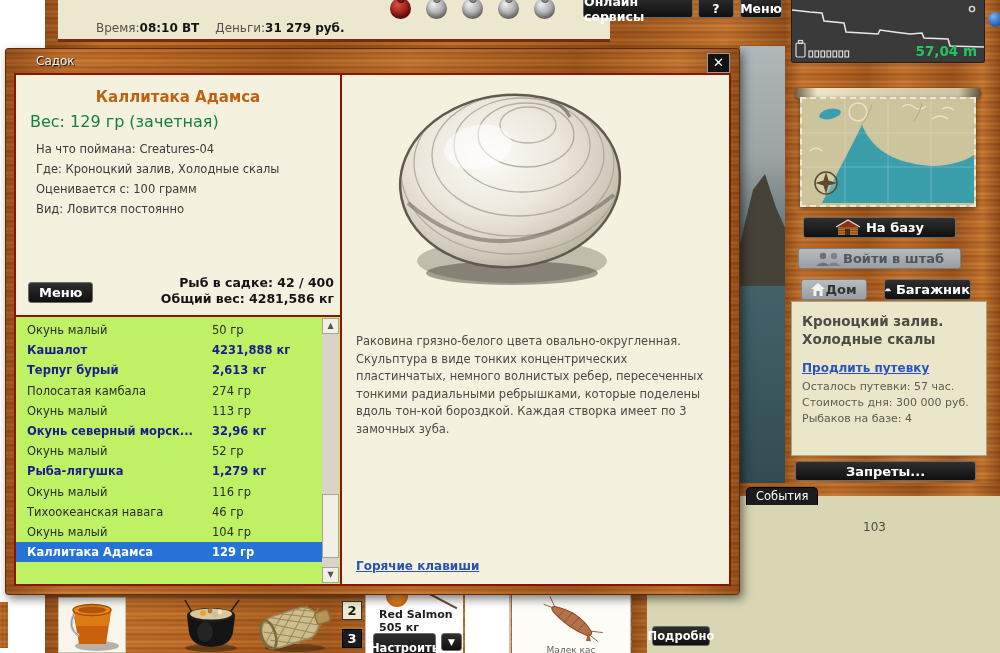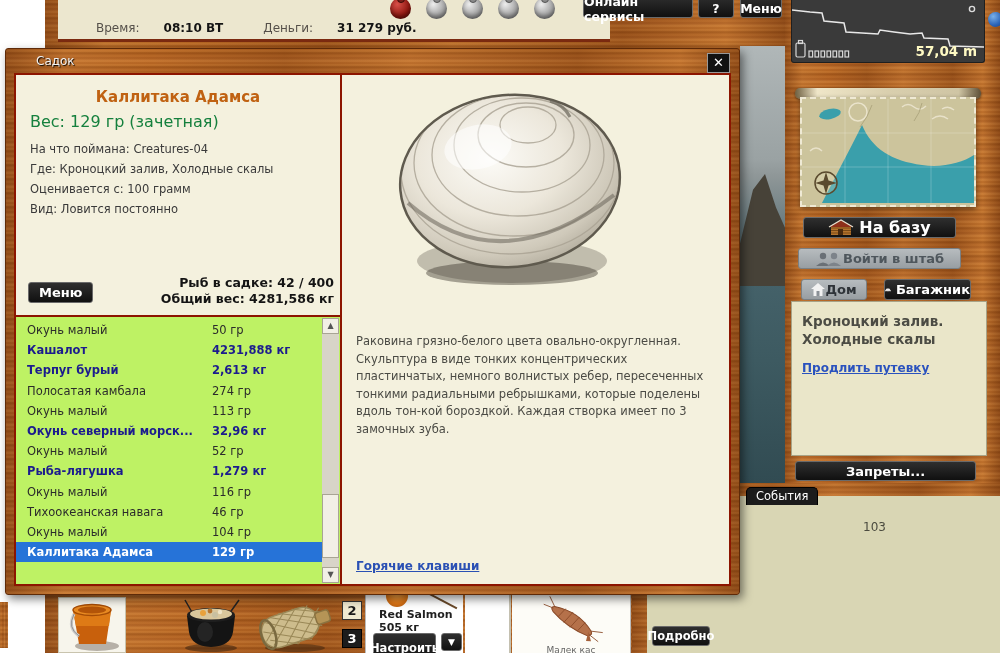--- a/index.html
+++ b/index.html
@@ -15,21 +15,21 @@
     repeating-linear-gradient(180deg,#b0601f 0px,#c4752f 2px,#9e5318 4px,#ba6a28 7px,#a85a1e 9px,#c97a34 12px,#b0601f 14px);}
 
   .dbtn{background:linear-gradient(#2f2f2f,#101010);border:1px solid #6a6a6a;border-radius:3px;
         color:#fff;font-weight:bold;display:flex;align-items:center;justify-content:center;gap:5px;cursor:pointer}
   .gbtn{background:linear-gradient(#b7bcbf,#989ea2);border:1px solid #7a8084;border-radius:3px;
         color:#4e565c;font-weight:bold;display:flex;align-items:center;justify-content:center;cursor:pointer}
 
   
   .underlay{position:absolute;left:45px;top:0;width:740px;height:653px}
   .topbar{position:absolute;left:13px;top:0;width:552px;height:42px;background:#ece7cf;border-bottom:3px solid #7b2a10}
-  .tm-row{position:absolute;left:38px;top:21px;display:flex;gap:24px;font-size:12px;color:#55504a;white-space:nowrap}
+  .tm-row{position:absolute;left:38px;top:21px;display:flex;gap:0;font-size:12px;color:#55504a;white-space:nowrap}
   .tm-row b{color:#141414;margin-right:16px}
   .bells{position:absolute;left:332px;top:-2px;display:flex;gap:15px}
   .bell{width:21px;height:21px;border-radius:50%;position:relative;
         background:radial-gradient(circle at 35% 30%, #ededed, #a8a8a8 55%, #6f6f6f 95%);
         box-shadow:inset 0 -3px 4px rgba(0,0,0,.35)}
   .bell::after{content:"";position:absolute;left:7px;top:-3px;width:6px;height:6px;border-radius:50%;background:#8a8a8a;border:1px solid #555}
   .bell.red{background:radial-gradient(circle at 35% 30%, #d85048, #8e1710 60%, #570c07 95%)}
   .bell.red::after{background:#7a201a;border-color:#3a0a06}
   .top-btn{position:absolute;top:-5px;height:23px;font-size:12.5px;padding-top:4px}
   .btn-online{left:538px;width:110px}
@@ -58,30 +58,30 @@
 
   
   .photo{position:absolute;left:740px;top:46px;width:50px;height:437px;
          background:linear-gradient(180deg,#b0b7b8 0%,#9aa2a3 26%,#8e9697 30%,#45626a 52%,#3d5a61 72%,#314b52 100%)}
   .cliff{position:absolute;left:0;top:128px;width:50px;height:112px;background:#474238;
          clip-path:polygon(0 100%, 0 62%, 26% 14%, 50% 0, 72% 30%, 100% 58%, 100% 100%)}
 
   
   .sidebar{position:absolute;left:785px;top:0;width:215px;height:485px}
   .chart{position:absolute;left:6px;top:0;width:194px;height:63px;background:#3a3a3a;border:1px solid #1f1f1f;border-top:none;border-radius:0 0 3px 3px}
-  .depth{position:absolute;right:7px;bottom:3px;color:#fef9c3;font-weight:bold;font-size:13.5px}
+  .depth{position:absolute;right:7px;bottom:3px;color:#22c55e;font-weight:bold;font-size:13.5px}
   .help-ball{position:absolute;left:203px;top:12px;width:15px;height:15px;border-radius:50%;
              background:radial-gradient(circle at 35% 30%, #7ab0e8, #2a64b8 60%, #173e80)}
   .map{position:absolute;left:15px;top:88px;width:176px;height:122px;cursor:pointer}
   .map-roll{position:absolute;left:-5px;top:0;width:186px;height:11px;border-radius:5px;
             box-shadow:0 1px 3px rgba(0,0,0,.55);
             background:linear-gradient(90deg,#6e5f40,#efe6c8 12%,#d9cfae 50%,#cfc5a4 88%,#5e5038)}
   .map-body{position:absolute;left:0;top:9px;width:176px;height:110px;background:#ccc49c;
             border:2px dashed #efe9d4;box-shadow:0 2px 5px rgba(0,0,0,.45)}
-  .btn-base{position:absolute;left:18px;top:217px;width:153px;height:21px;font-size:16px}
+  .btn-base{position:absolute;left:18px;top:217px;width:153px;height:21px;font-size:13px}
   .btn-hq{position:absolute;left:13px;top:248px;width:163px;height:21px;font-size:13px}
   .btn-home{position:absolute;left:16px;top:279px;width:66px;height:21px;font-size:13px;color:#2e3338}
   .btn-trunk{position:absolute;left:99px;top:279px;width:87px;height:21px;font-size:13px}
   .loc{position:absolute;left:6px;top:301px;width:196px;height:155px;background:#eae6c9;border:1px solid #a8a488;padding:10px}
   .loc-title{font-size:13.5px;font-weight:bold;color:#4c4c44;line-height:18px}
   .loc-link{display:inline-block;margin-top:13px;font-size:12px;font-weight:bold;color:#2a52be;text-decoration:underline;cursor:pointer}
   .loc-stats{margin-top:4px;font-size:11px;color:#5c5c50;line-height:16px}
   .btn-bans{position:absolute;left:10px;top:461px;width:181px;height:20px;font-size:13px}
 
   
@@ -97,21 +97,21 @@
           box-shadow:3px 4px 10px rgba(0,0,0,.5);border:1px solid #5e2a08}
   .dlg-title{position:absolute;left:30px;top:5px;color:#f2f2f2;font-size:12px;text-shadow:1px 1px 1px #000}
   .dlg-close{position:absolute;right:9px;top:4px;width:23px;height:20px;background:#111;border:1px solid #999;
              color:#fff;font-size:13px;font-weight:bold;text-align:center;line-height:18px;cursor:pointer}
   .dlg-close::before{content:"✕"}
   .dlg-inner{position:absolute;left:8px;top:24px;right:8px;bottom:8px;border:2px solid #8c1500;background:#f4f1de;display:flex}
   .col-left{width:326px;display:flex;flex-direction:column;border-right:2px solid #8c1500}
   .info{height:242px;position:relative;border-bottom:2px solid #8c1500;background:#f4f1de}
   .fish-title{text-align:center;margin-top:13px;font-size:15px;font-weight:bold;color:#c06212}
   .fish-weight{margin:6px 0 0 14px;font-size:16px;font-weight:normal;color:#15803d}
-  .fish-details{margin:8px 0 0 14px;font-size:11.5px;color:#3a3a3a;line-height:20px}
+  .fish-details{margin:8px 0 0 20px;font-size:11.5px;color:#3a3a3a;line-height:20px}
   .menu-btn{position:absolute;left:12px;bottom:12px;height:21px;padding:0 10px;font-size:13px}
   .totals{position:absolute;right:6px;bottom:8px;text-align:right;font-size:12.5px;font-weight:bold;color:#141414;line-height:16px}
   .list{flex:1;background:#bef264;position:relative;overflow:hidden;padding-top:3px}
   .fish-row{position:relative;height:20.2px;line-height:20px;font-size:11.5px;color:#2b2b2b;padding-left:11px;width:308px;cursor:pointer}
   .fish-row .fweight{position:absolute;left:196px}
   .fish-row.trophy{color:#1b1b8e;font-weight:bold}
   .fish-row.selected{background:#2673d8;color:#fff;font-weight:bold}
   .sb{position:absolute;right:1px;top:1px;width:17px;bottom:1px;background:#d8d4c8}
   .sb-btn{position:absolute;left:0;width:17px;height:16px;background:#f2efe6;border:1px solid #a8a494;
           font-size:8px;text-align:center;line-height:14px;color:#555;cursor:pointer}
@@ -293,20 +293,26 @@
       </svg>
       <span>Багажник</span>
     </div>
 
     <div class="loc">
       <div class="loc-title">
         <div>Кроноцкий залив.</div>
         <div>Холодные скалы</div>
       </div>
       <a class="loc-link">Продлить путевку</a>
+      <div class="loc-stats">
+
+      <div>Осталось путевки: 57 час.</div>
+          <div>Стоимость дня: 300 000 руб.</div>
+          <div>Рыбаков на базе: 4</div>
+        </div>
     </div>
     <div class="dbtn btn-bans">Запреты...</div>
   </div>
 
   <div class="events wood">
     <div class="events-inner"></div>
     <div class="events-tab">События</div>
     <div class="events-val">103</div>
     <div class="dbtn events-btn">Подробно</div>
   </div>

